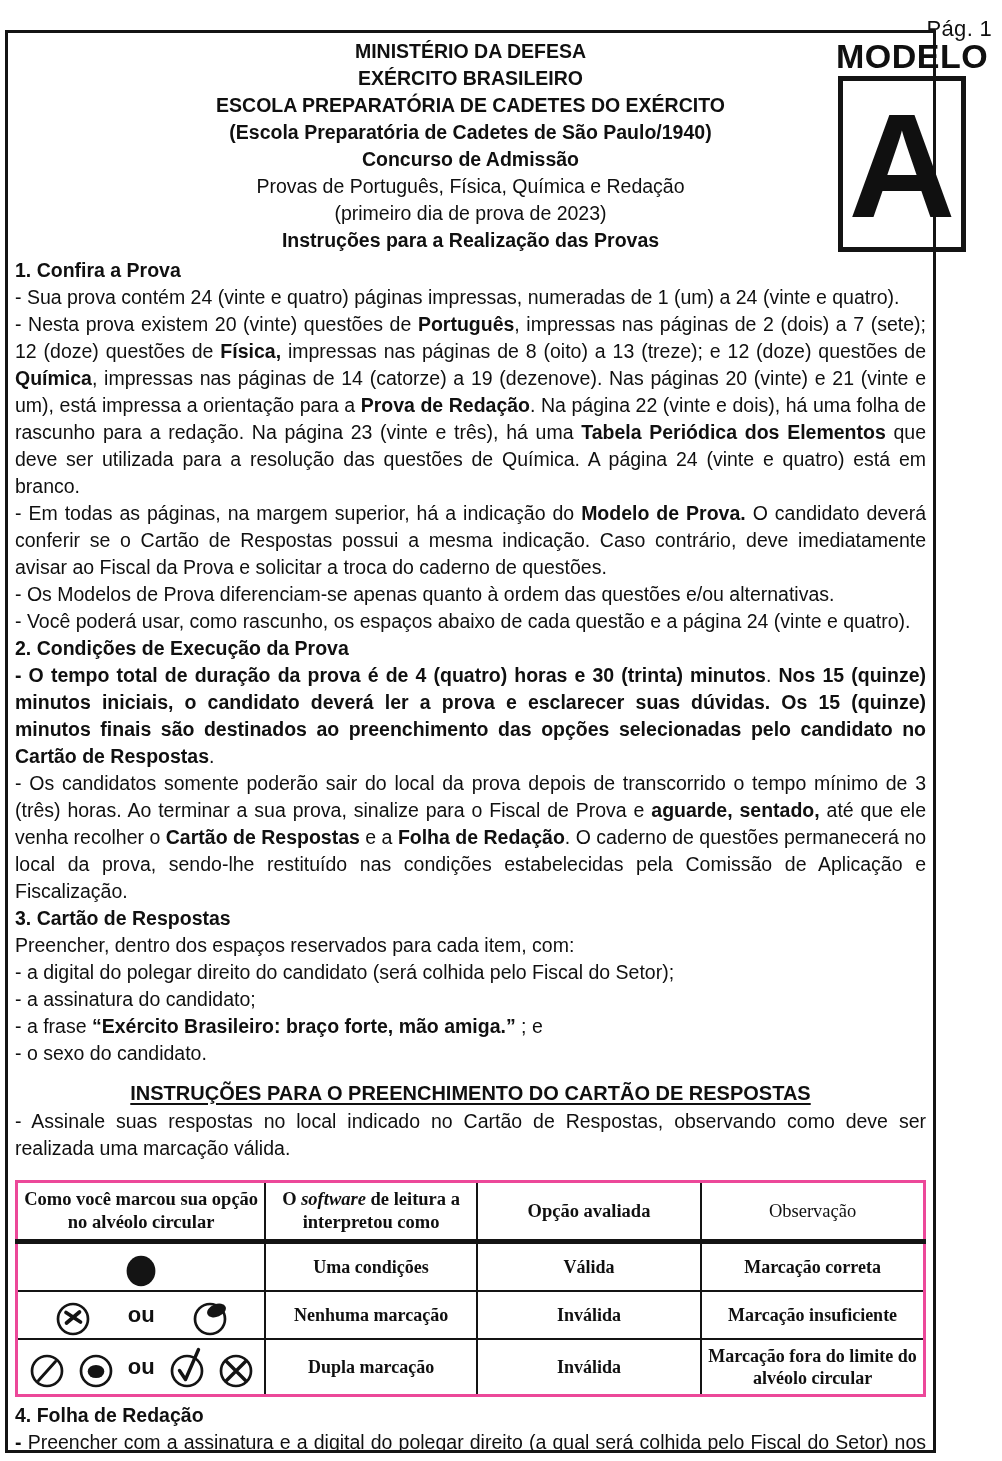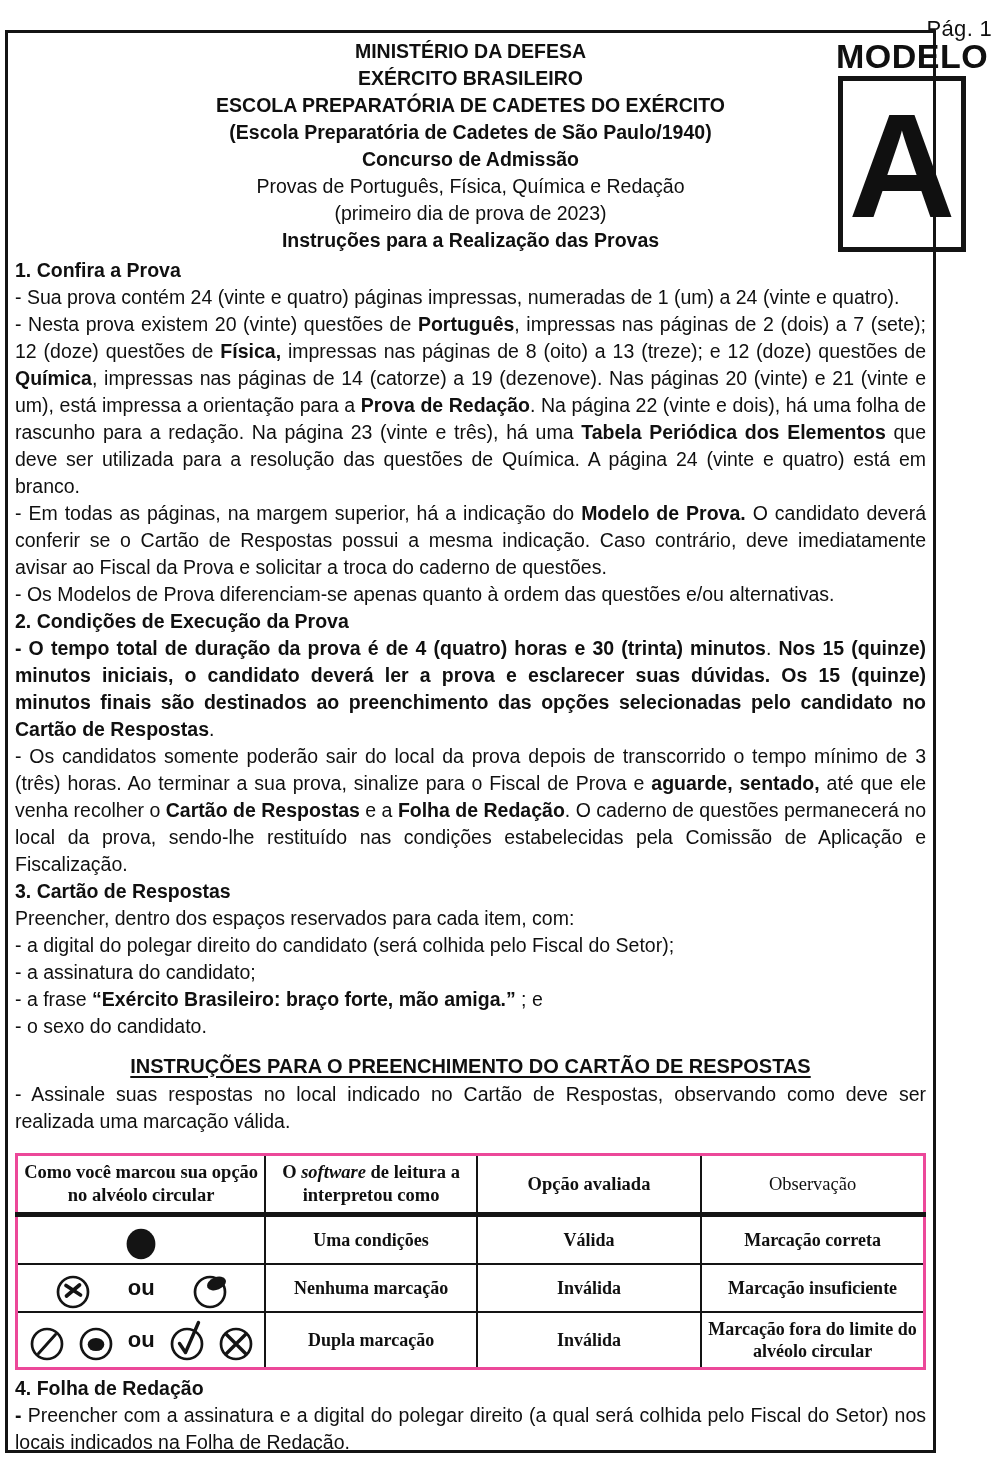--- a/index.html
+++ b/index.html
@@ -81,20 +81,21 @@
       <div class="hline">Provas de Português, Física, Química e Redação</div>
       <div class="hline">(primeiro dia de prova de 2023)</div>
       <div class="hline b">Instruções para a Realização das Provas</div>
     </div>
   <div class="body-text" id="body-host">
       <div class="para heading"><span style="font-weight: bold;">1. Confira a Prova</span></div>
       <div class="para body"><span>- Sua prova contém 24 (vinte e quatro) páginas impressas, numeradas de 1 (um) a 24 (vinte e quatro).</span></div>
       <div class="para body"><span>- Nesta prova existem 20 (vinte) questões de </span><span style="font-weight: bold;">Português</span><span>, impressas nas páginas de 2 (dois) a 7 (sete); 12 (doze) questões de </span><span style="font-weight: bold;">Física,</span><span> impressas nas páginas de 8 (oito) a 13 (treze); e 12 (doze) questões de </span><span style="font-weight: bold;">Química</span><span>, impressas nas páginas de 14 (catorze) a 19 (dezenove). Nas páginas 20 (vinte) e 21 (vinte e um), está impressa a orientação para a </span><span style="font-weight: bold;">Prova de Redação</span><span>. Na página 22 (vinte e dois), há uma folha de rascunho para a redação. Na página 23 (vinte e três), há uma </span><span style="font-weight: bold;">Tabela Periódica dos Elementos</span><span> que deve ser utilizada para a resolução das questões de Química. A página 24 (vinte e quatro) está em branco.</span></div>
       <div class="para body"><span>- Em todas as páginas, na margem superior, há a indicação do </span><span style="font-weight: bold;">Modelo de Prova.</span><span> O candidato deverá conferir se o Cartão de Respostas possui a mesma indicação. Caso contrário, deve imediatamente avisar ao Fiscal da Prova e solicitar a troca do caderno de questões.</span></div>
       <div class="para body"><span>- Os Modelos de Prova diferenciam-se apenas quanto à ordem das questões e/ou alternativas.</span></div>
+      <div class="para body"><span>- Você poderá usar, como rascunho, os espaços abaixo de cada questão e a página 24 (vinte e quatro).</span></div>
       <div class="para heading"><span style="font-weight: bold;">2. Condições de Execução da Prova</span></div>
       <div class="para body"><span style="font-weight: bold;">- O tempo total de duração da prova é de 4 (quatro) horas e 30 (trinta) minutos</span><span>. </span><span style="font-weight: bold;">Nos 15 (quinze) minutos iniciais, o candidato deverá ler a prova e esclarecer suas dúvidas. Os 15 (quinze) minutos finais são destinados ao preenchimento das opções selecionadas pelo candidato no Cartão de Respostas</span><span>.</span></div>
       <div class="para body"><span>- Os candidatos somente poderão sair do local da prova depois de transcorrido o tempo mínimo de 3 (três) horas. Ao terminar a sua prova, sinalize para o Fiscal de Prova e </span><span style="font-weight: bold;">aguarde, sentado,</span><span> até que ele venha recolher o </span><span style="font-weight: bold;">Cartão de Respostas</span><span> e a </span><span style="font-weight: bold;">Folha de Redação</span><span>. O caderno de questões permanecerá no local da prova, sendo-lhe restituído nas condições estabelecidas pela Comissão de Aplicação e Fiscalização.</span></div>
       <div class="para heading"><span style="font-weight: bold;">3. Cartão de Respostas</span></div>
       <div class="para body"><span>Preencher, dentro dos espaços reservados para cada item, com:</span></div>
       <div class="para body"><span>- a digital do polegar direito do candidato (será colhida pelo Fiscal do Setor);</span></div>
       <div class="para body"><span>- a assinatura do candidato;</span></div>
       <div class="para body"><span>- a frase </span><span style="font-weight: bold;">“Exército Brasileiro: braço forte, mão amiga.”</span><span> ; e</span></div>
       <div class="para body"><span>- o sexo do candidato.</span></div>
       <div class="para title"><span style="font-weight: bold;">INSTRUÇÕES PARA O PREENCHIMENTO DO CARTÃO DE RESPOSTAS</span></div>

